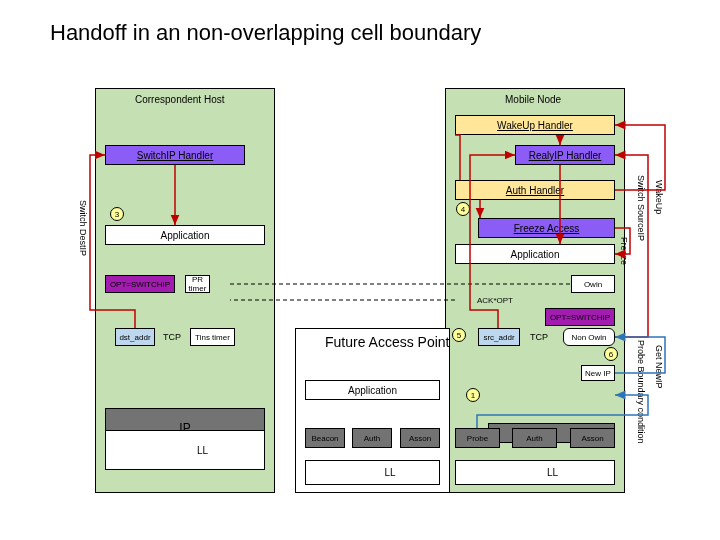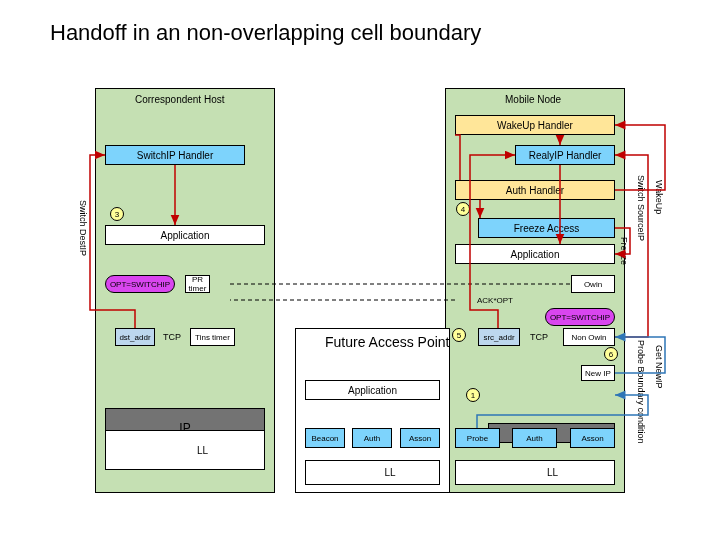--- a/index.html
+++ b/index.html
@@ -1,29 +1,29 @@
 <!DOCTYPE html>
 <html><head>
 <meta charset="utf-8">
 <style>
   * { box-sizing: border-box; }
   body { margin: 0; width: 720px; height: 540px; background: #fff; font-family: Arial, sans-serif; position: relative; }
   .title { position: absolute; left: 50px; top: 20px; font-size: 22px; }
   .box { position: absolute; border: 1px solid #000; text-align: center; display: flex; align-items: center; justify-content: center; }
   .label { font-size: 10px; }
   .host { background: #c5e0b3; }
-  .handler { background: #7dd3fc; }
-  .banner { background: #ffe699; }
-  .opt { background: #d946ef; font-size: 8px; border-radius: 9px; }
+  .handler { background: #8b5cf6; text-decoration: underline; }
+  .banner { background: #ffe699; text-decoration: underline; }
+  .opt { background: #a21caf; font-size: 8px; }
   .dst { background: #bdd7ee; font-size: 8px; }
   .timer { background: #fff; font-size: 8px; }
   .fap { background: #fff; }
   .ip { background: #737373; font-size: 12px; margin-top: 38px; }
   .ll { background: #fff; font-size: 10px; padding-left: 35px; }
-  .small { background: #7dd3fc; font-size: 8px; }
+  .small { background: #737373; font-size: 8px; }
   .sidelabel { position: absolute; font-size: 9px; writing-mode: vertical-rl; }
   .circle { position: absolute; width: 14px; height: 14px; border: 1px solid #000; border-radius: 50%; background: #ffff99; font-size: 8px; display: flex; align-items: center; justify-content: center; }
   svg { position: absolute; left: 0; top: 0; pointer-events: none; }
 </style>
 </head>
 <body>
 
 <div class="title">Handoff in an non-overlapping cell boundary</div>
 
 <div class="box host" style="left:95px; top:88px; width:180px; height:405px;"></div>
@@ -63,21 +63,21 @@
 <div class="box dst" style="left:115px; top:328px; width:40px; height:18px;">dst_addr</div>
 
 <div class="label" style="position:absolute; left:163px; top:332px; font-size:9px;">TCP</div>
 
 <div class="box timer" style="left:190px; top:328px; width:45px; height:18px;">Tins timer</div>
 
 <div class="box dst" style="left:478px; top:328px; width:42px; height:18px;">src_addr</div>
 
 <div class="label" style="position:absolute; left:530px; top:332px; font-size:9px;">TCP</div>
 
-<div class="box timer" style="left:563px; top:328px; width:52px; height:18px;">Non Owin</div>
+<div class="box timer" style="left:563px; top:328px; width:52px; height:18px;border-radius:6px;">Non Owin</div>
 
 <div class="circle" style="left:452px; top:328px;">5</div>
 
 <div class="circle" style="left:604px; top:347px;">6</div>
 
 <div class="box fap" style="left:295px; top:328px; width:155px; height:165px;"></div>
 <div class="label" style="position:absolute; left:325px; top:334px; font-size:14px;">Future Access Point</div>
 
 <div class="box timer" style="left:581px; top:365px; width:34px; height:16px;">New IP</div>
 

